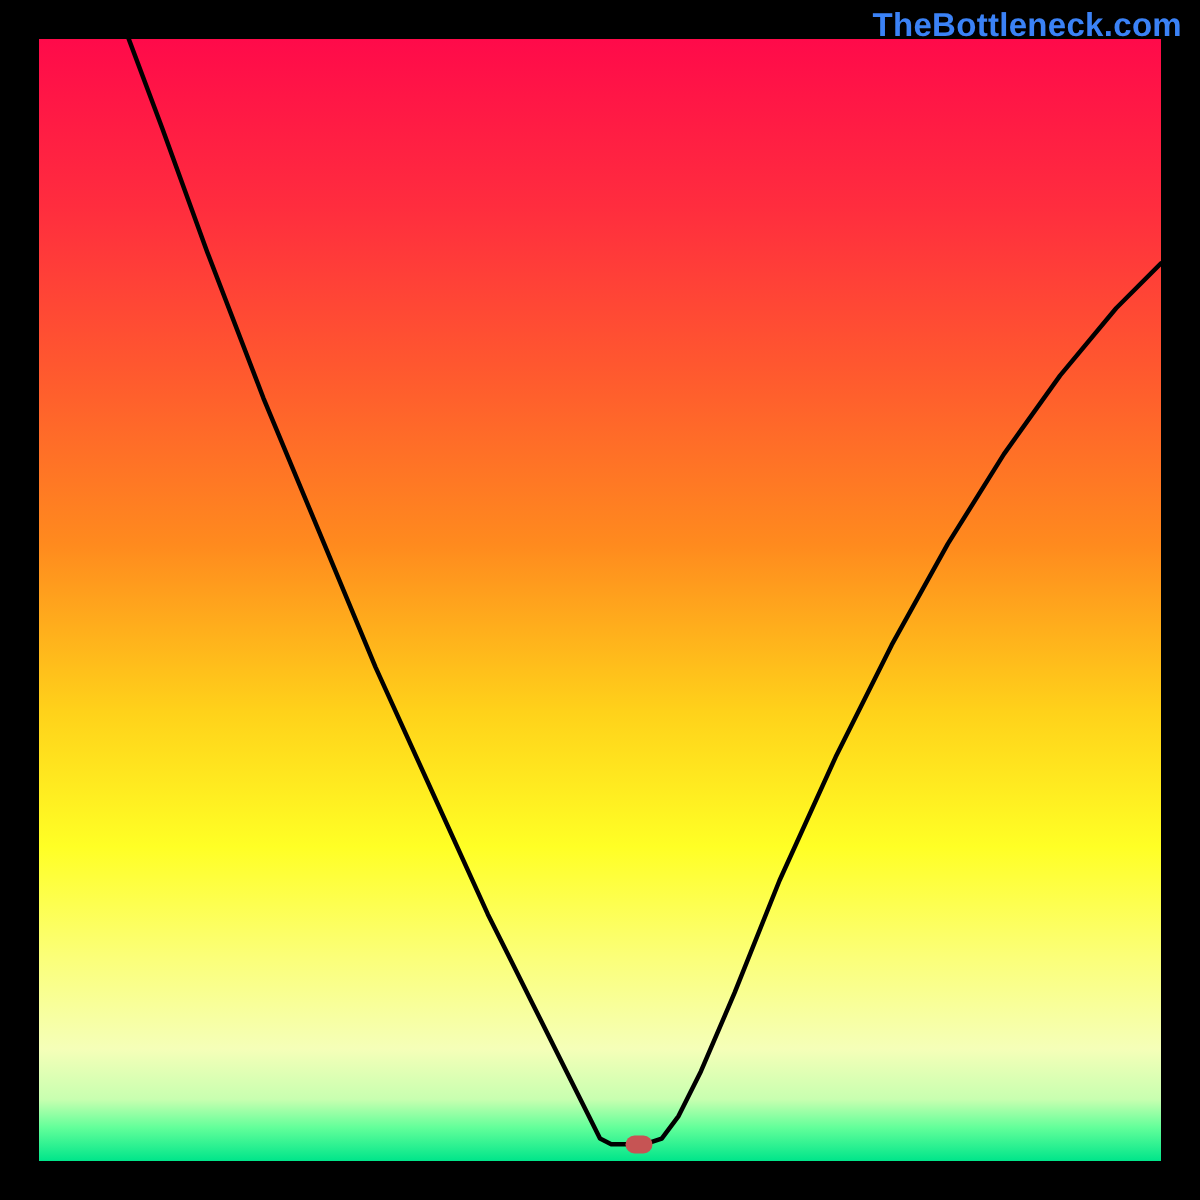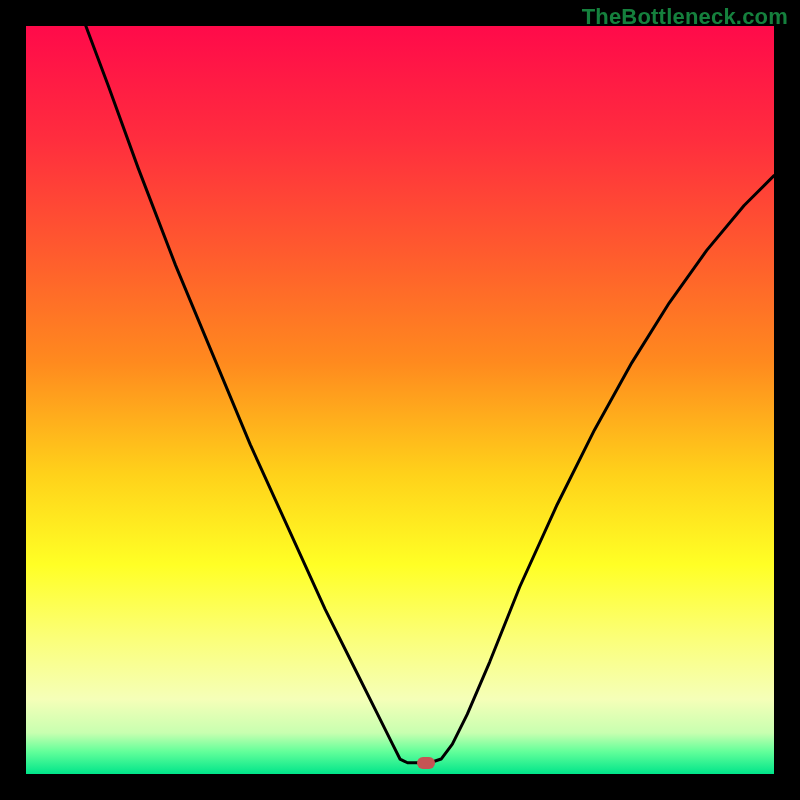--- a/index.html
+++ b/index.html
@@ -45,21 +45,21 @@
     height: 12px;
     border-radius: 6px;
     transform: translate(-50%, -50%);
   }
   .watermark {
     position: absolute;
     top: 4px;
     right: 12px;
     font-size: 22px;
     font-weight: 600;
-    color: #15803d;
+    color: #3b82f6;
     letter-spacing: 0.2px;
     user-select: none;
   }
 </style>
 </head>
 <body>
 
 <div class="stage">
 
   <div class="watermark">TheBottleneck.com</div>

